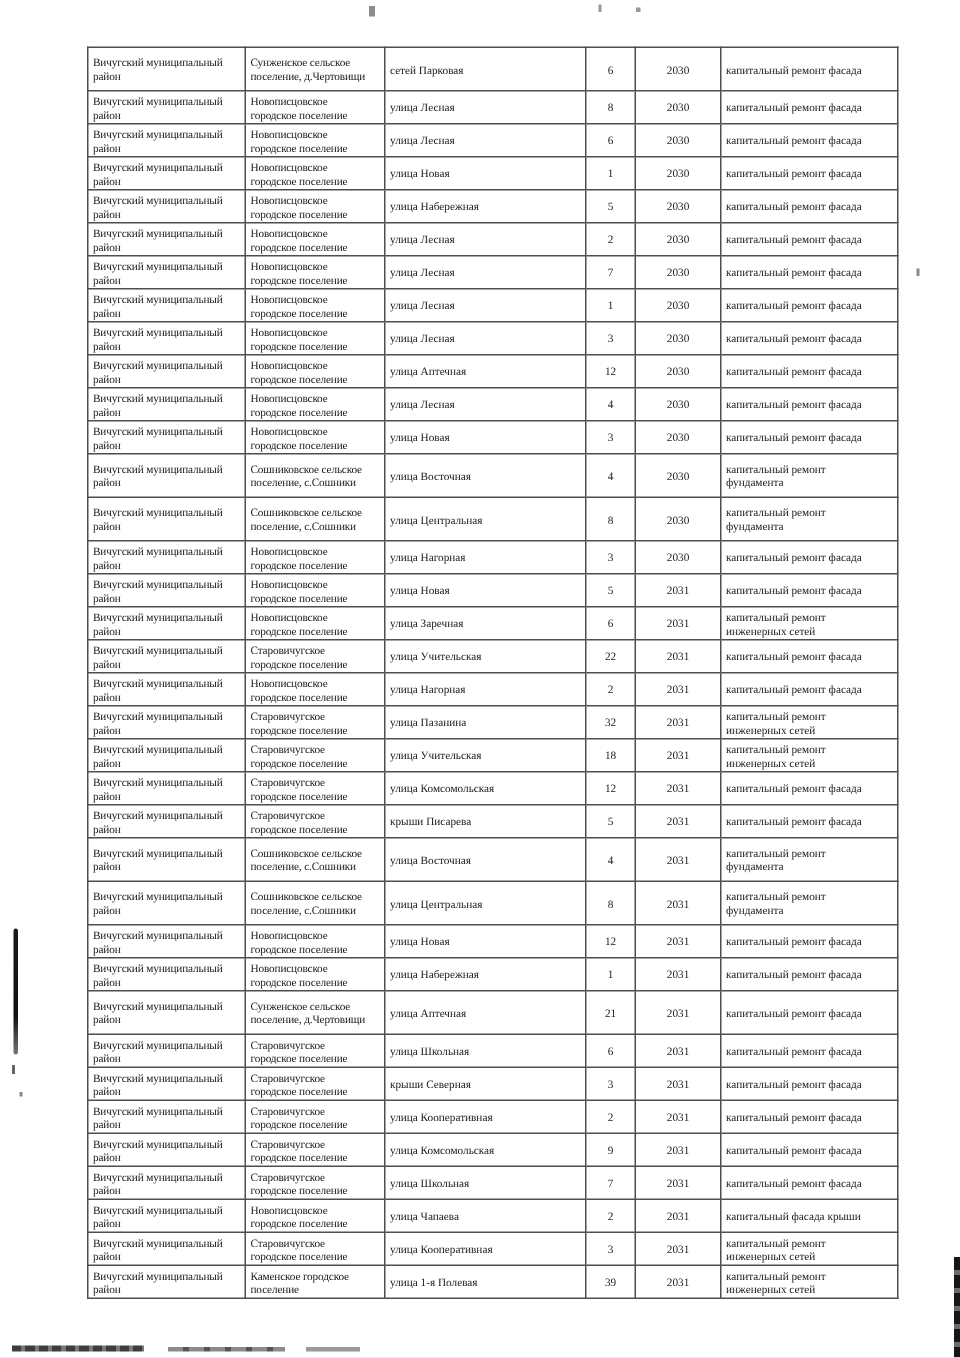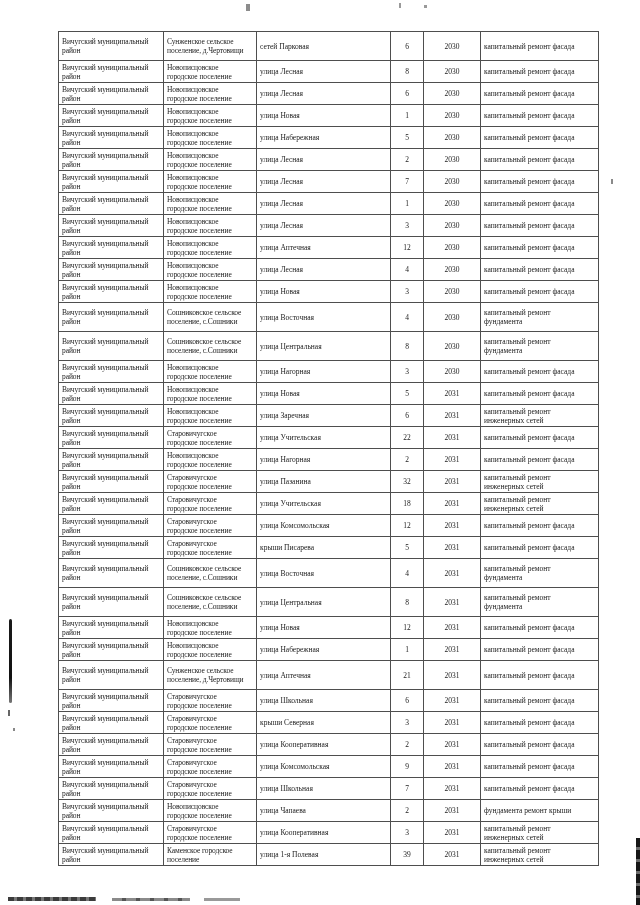--- a/index.html
+++ b/index.html
@@ -428,21 +428,21 @@
             <td class="col-repair_type">капитальный ремонт фасада</td>
           </tr>
           <tr>
             <td class="col-district">Вичугский муниципальный
 район</td>
             <td class="col-settlement">Новописцовское
 городское поселение</td>
             <td class="col-street">улица Чапаева</td>
             <td class="col-house_number">2</td>
             <td class="col-year">2031</td>
-            <td class="col-repair_type">фундамента ремонт крыши</td>
+            <td class="col-repair_type">капитальный фасада крыши</td>
           </tr>
           <tr>
             <td class="col-district">Вичугский муниципальный
 район</td>
             <td class="col-settlement">Старовичугское
 городское поселение</td>
             <td class="col-street">улица Кооперативная</td>
             <td class="col-house_number">3</td>
             <td class="col-year">2031</td>
             <td class="col-repair_type">капитальный ремонт

